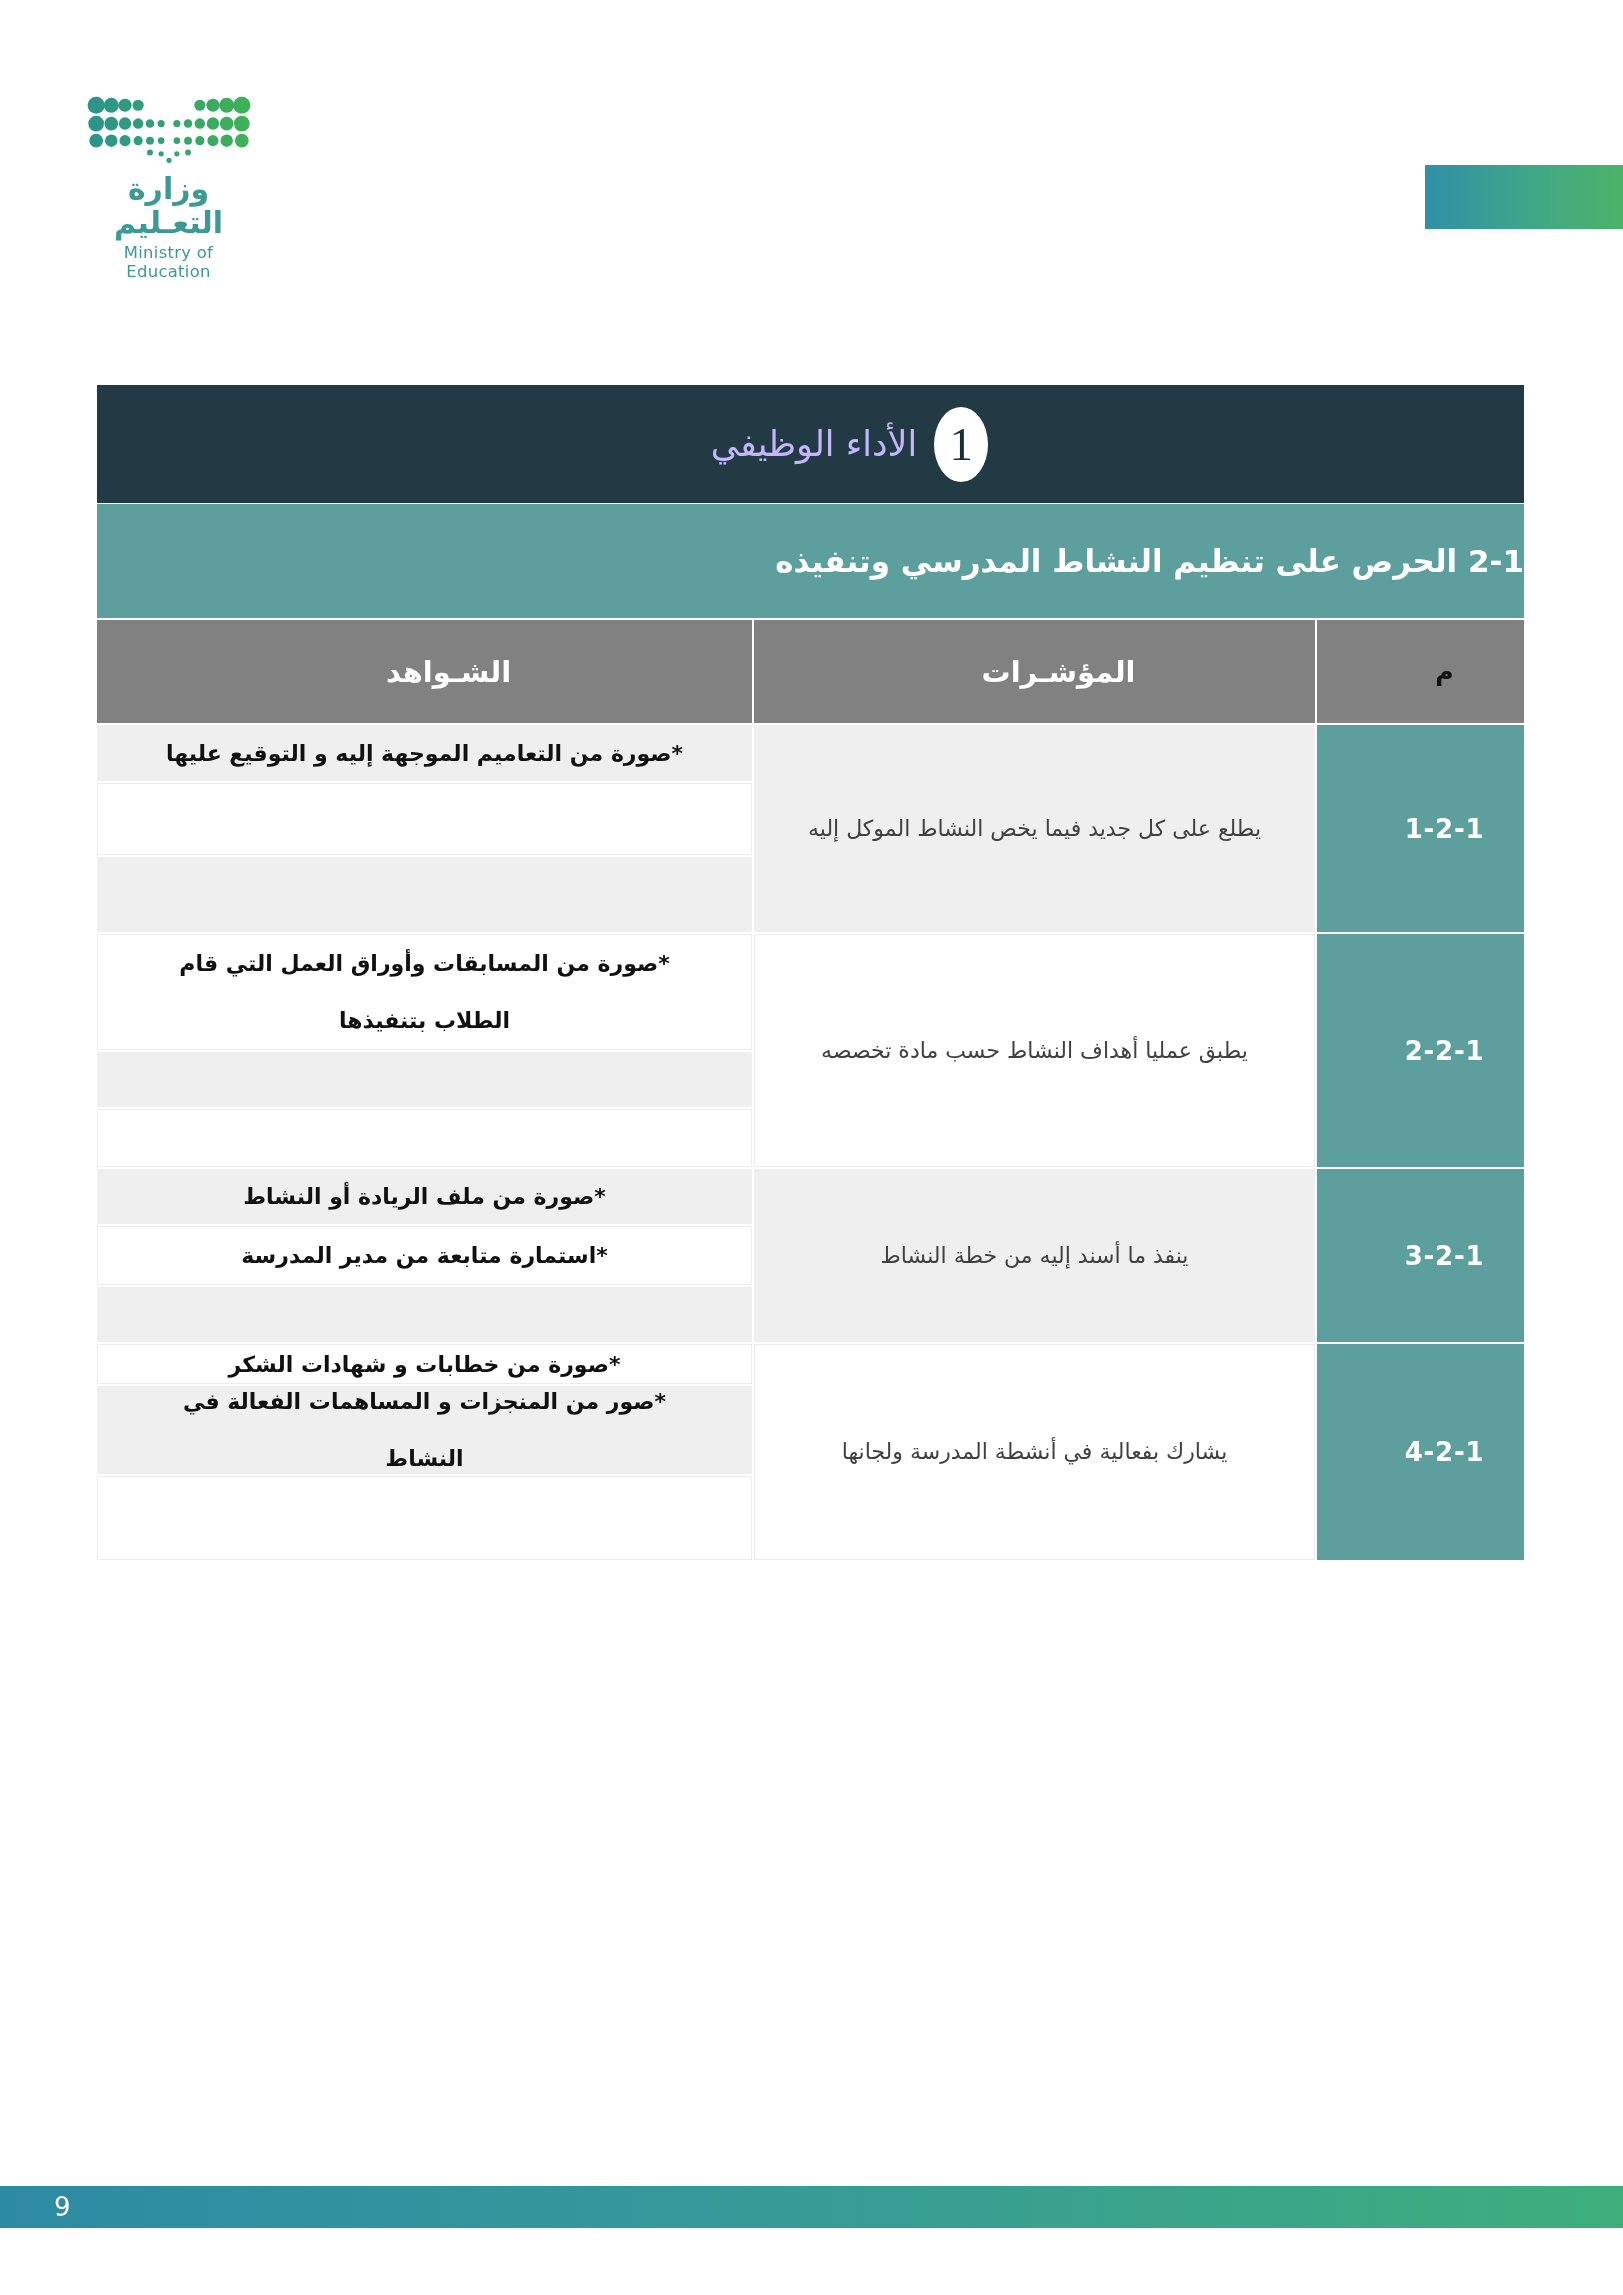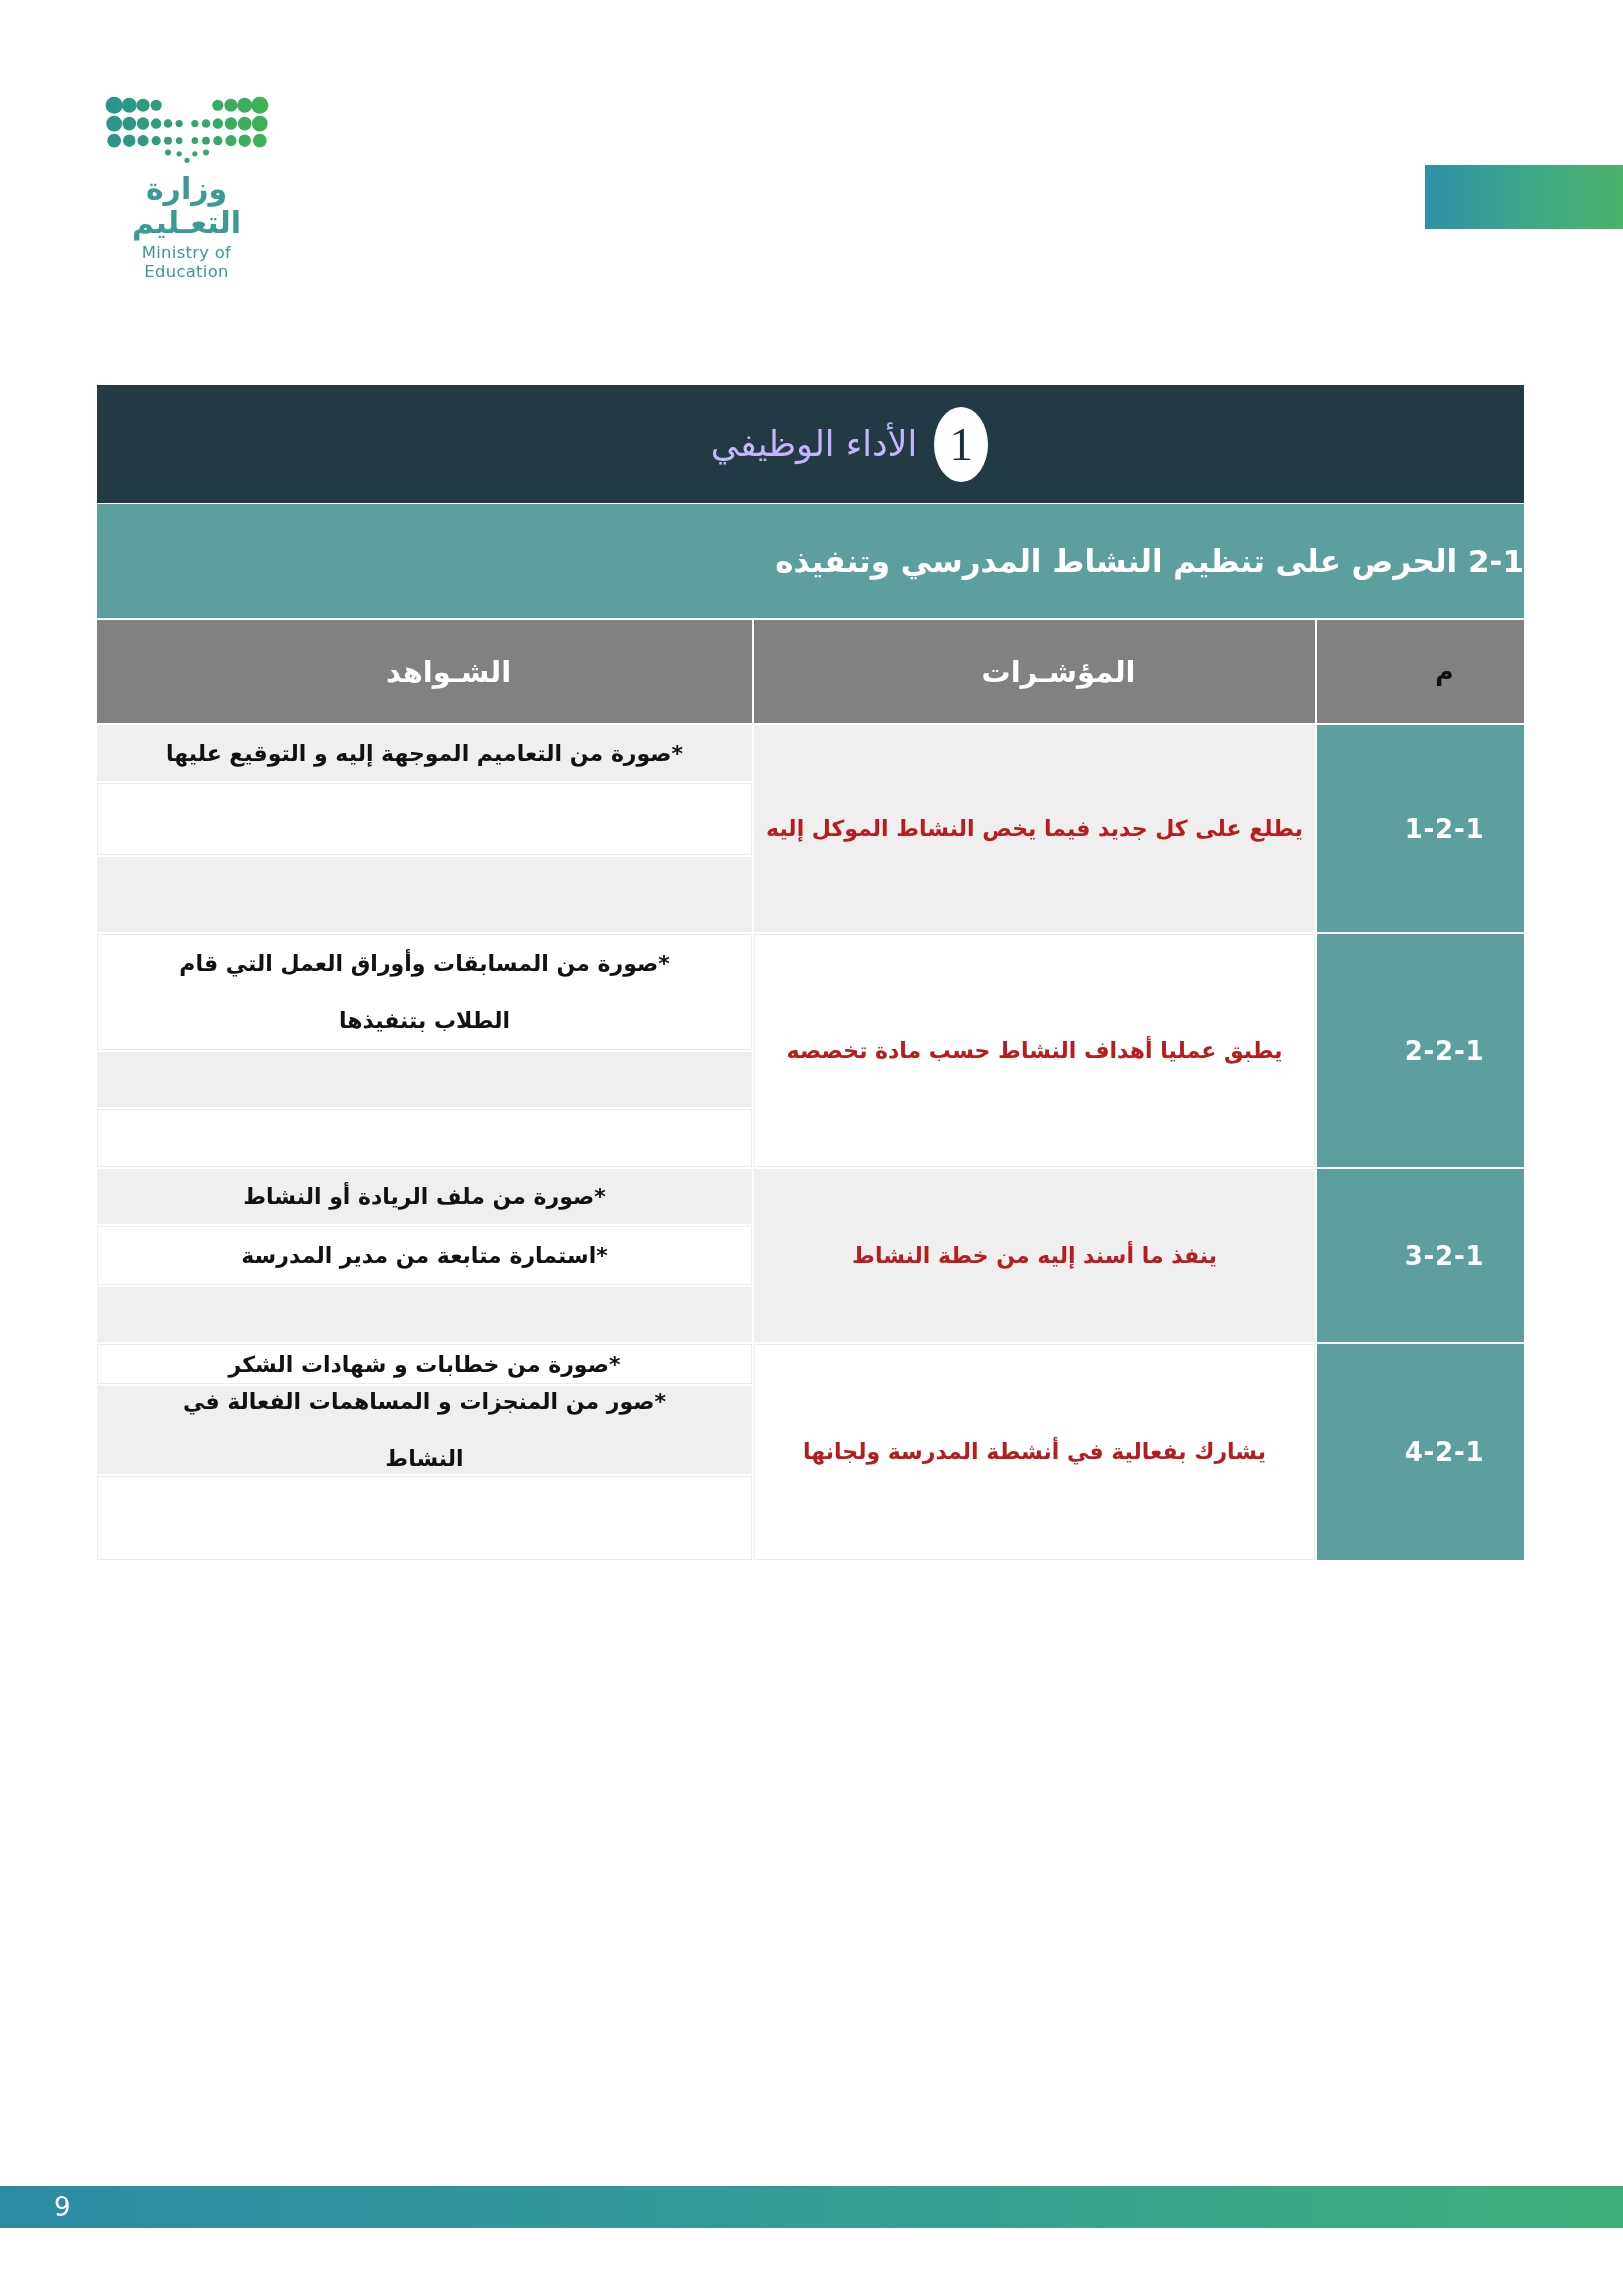--- a/index.html
+++ b/index.html
@@ -1,20 +1,20 @@
 <!DOCTYPE html>
 <html lang="ar" dir="rtl" style="font-size:10.5px"><head>
 <meta charset="utf-8">
 <style>
   html,body{margin:0;padding:0;background:#ffffff;}
   .page{position:relative;width:1624px;height:2295px;background:#ffffff;overflow:hidden;
         font-family:"DejaVu Sans",sans-serif;direction:rtl;}
 
   
-  .logo{position:absolute;left:103px;top:94px;width:169px;text-align:center;}
+  .logo{position:absolute;left:85px;top:94px;width:169px;text-align:center;}
   .logo svg{display:block;margin:0 auto;}
   .logo-ar{margin-top:6.5px;font-size:30px;font-weight:bold;color:#3b9a93;line-height:1.15;}
   .logo-en{margin-top:2px;font-size:16.4px;color:#3b9a93;direction:ltr;letter-spacing:0.3px;}
 
   
   .top-accent{position:absolute;left:1426px;top:165px;width:198px;height:64px;
               background:linear-gradient(90deg,#3090a8 0%,#40a786 55%,#4bb369 100%);}
 
   
   .doc{position:absolute;left:98px;top:385px;width:1427px;}
@@ -28,21 +28,21 @@
   .criterion-bar{height:114px;background:#5d9f9d;margin-bottom:2px;display:flex;align-items:center;}
   .criterion-text{width:100%;text-align:right;box-sizing:border-box;
                   color:#ffffff;font-size:31px;font-weight:bold;}
 
   
   .grid{display:grid;grid-template-columns:207px 561px 655px;column-gap:2px;row-gap:2px;}
   .cell{display:flex;align-items:center;justify-content:center;text-align:center;padding-left:48px;}
   .head{height:103px;background:#818181;color:#ffffff;font-size:29px;font-weight:bold;}
   .head-num{color:#111111;font-size:25px;font-weight:bold;}
   .code{background:#5d9f9d;color:#ffffff;font-size:26px;font-weight:bold;letter-spacing:0.7px;}
-  .ind{font-size:22px;font-weight:bold;color:#b91c1c;padding:0 8px;line-height:1.9;}
+  .ind{font-size:22px;font-weight:normal;color:#404040;padding:0 8px;line-height:1.9;}
   .ev{display:flex;flex-direction:column;gap:2px;}
   .sub{display:flex;align-items:center;justify-content:center;text-align:center;
        font-size:22px;font-weight:bold;color:#111111;line-height:2.6;padding:0 46px;box-sizing:border-box;}
   .bg-g{background:#efefef;}
   .bg-w{background:#ffffff;box-shadow:inset 0 0 0 0.7px #e6e6e6;}
   .g1 .sub:nth-child(1){height:56px}.g1 .sub:nth-child(2){height:72px}.g1 .sub:nth-child(3){height:75px}
   .g2 .sub:nth-child(1){height:116px}.g2 .sub:nth-child(2){height:55px}.g2 .sub:nth-child(3){height:58px}
   .g3 .sub:nth-child(1){height:55px}.g3 .sub:nth-child(2){height:59px}.g3 .sub:nth-child(3){height:55px}
   .g4 .sub:nth-child(1){height:40px}.g4 .sub:nth-child(2){height:88px}.g4 .sub:nth-child(3){height:84px}
 

